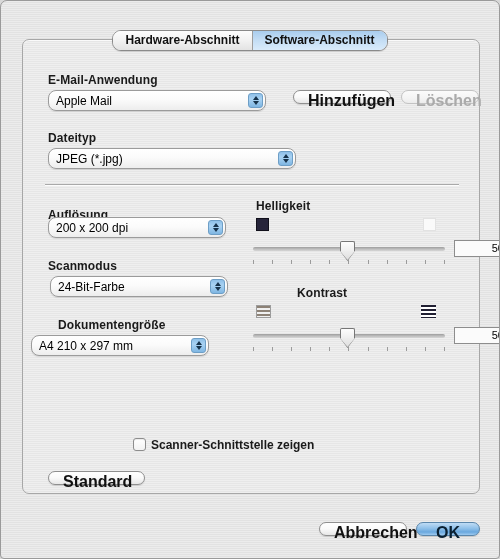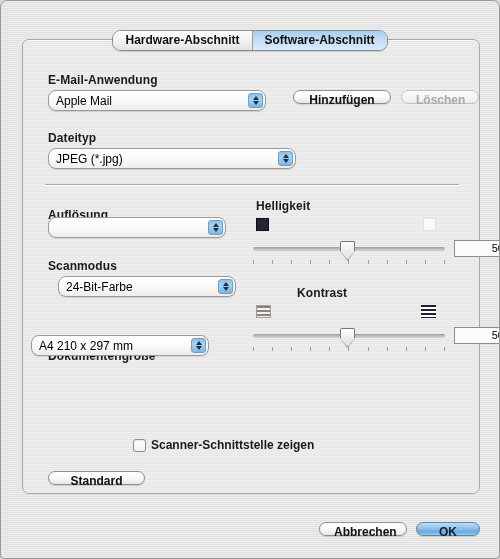--- a/index.html
+++ b/index.html
@@ -164,21 +164,21 @@
   
   .btn {
     display: inline-block;
     height: 14px;
     line-height: 19px;
     padding: 0 14px;
     border: 1px solid #8f8f8f;
     border-radius: 10px;
     box-sizing: border-box;
     background: linear-gradient(to bottom, #ffffff 0%, #fafafa 48%, #e7e7e7 100%);
-    font-size: 12px;
+    font-size: 16px;
     font-weight: bold;
     color: #111;
     text-align: center;
     box-shadow: 0 1px 1px rgba(0,0,0,.12);
     white-space: nowrap;
   }
   .btn.disabled {
     color: #aaa;
     border-color: #c3c3c3;
     background: linear-gradient(to bottom, #fbfbfb 0%, #f4f4f4 60%, #ececec 100%);
@@ -283,21 +283,20 @@
     box-sizing: border-box;
     background: repeating-linear-gradient(to bottom,
       #201f32 0px, #201f32 2px, #ffffff 2px, #ffffff 4px);
   }
 
   
   .checkrow {
     position: absolute;
     left: 131px; top: 437px;
     display: flex;
-    align-items: center;
     gap: 5px;
   }
   .checkbox {
     width: 13px; height: 13px;
     border: 1px solid #8d8d8d;
     border-radius: 3px;
     box-sizing: border-box;
     background: linear-gradient(to bottom, #ffffff 0%, #f2f2f2 100%);
     box-shadow: inset 0 1px 1px rgba(0,0,0,.08);
   }
@@ -334,30 +333,31 @@
     <div class="label" style="position:absolute; left:25px; top:91px;">Dateityp</div>
     <div class="popup" style="position:absolute; left:25px; top:108px; width:248px;">
       <span class="val">JPEG (*.jpg)</span>
       <span class="arrows"></span>
     </div>
 
     <div class="sep" style="left:22px; top:144px; width:414px;"></div>
 
     <div class="label" style="position:absolute; left:25px; top:160px;margin-top:8px;">Auflösung</div>
     <div class="popup" style="position:absolute; left:25px; top:177px; width:178px;">
+      <span class="val">200 x 200 dpi</span>
       <span class="arrows"></span>
     </div>
 
     <div class="label" style="position:absolute; left:25px; top:219px;">Scanmodus</div>
-    <div class="popup" style="position:absolute; left:35px; top:236px; width:178px;">
+    <div class="popup" style="position:absolute; left:27px; top:236px; width:178px;">
       <span class="val">24-Bit-Farbe</span>
       <span class="arrows"></span>
     </div>
 
-    <div class="label" style="position:absolute; left:25px; top:278px;margin-top:31px;">Dokumentengröße</div>
+    <div class="label" style="position:absolute; left:35px; top:278px;">Dokumentengröße</div>
     <div class="popup" style="position:absolute; left:8px; top:295px; width:178px;">
       <span class="val">A4  210 x 297 mm</span>
       <span class="arrows"></span>
     </div>
 
     <div class="label" style="position:absolute; left:233px; top:159px;">Helligkeit</div>
     <div class="icon-dark" style="position:absolute; left:233px; top:178px;"></div>
     <div class="icon-light" style="position:absolute; left:400px; top:178px;"></div>
     <div class="slider" style="left:230px; top:200px; width:192px; height:26px;">
       <div class="track" style="width:192px;"></div>

